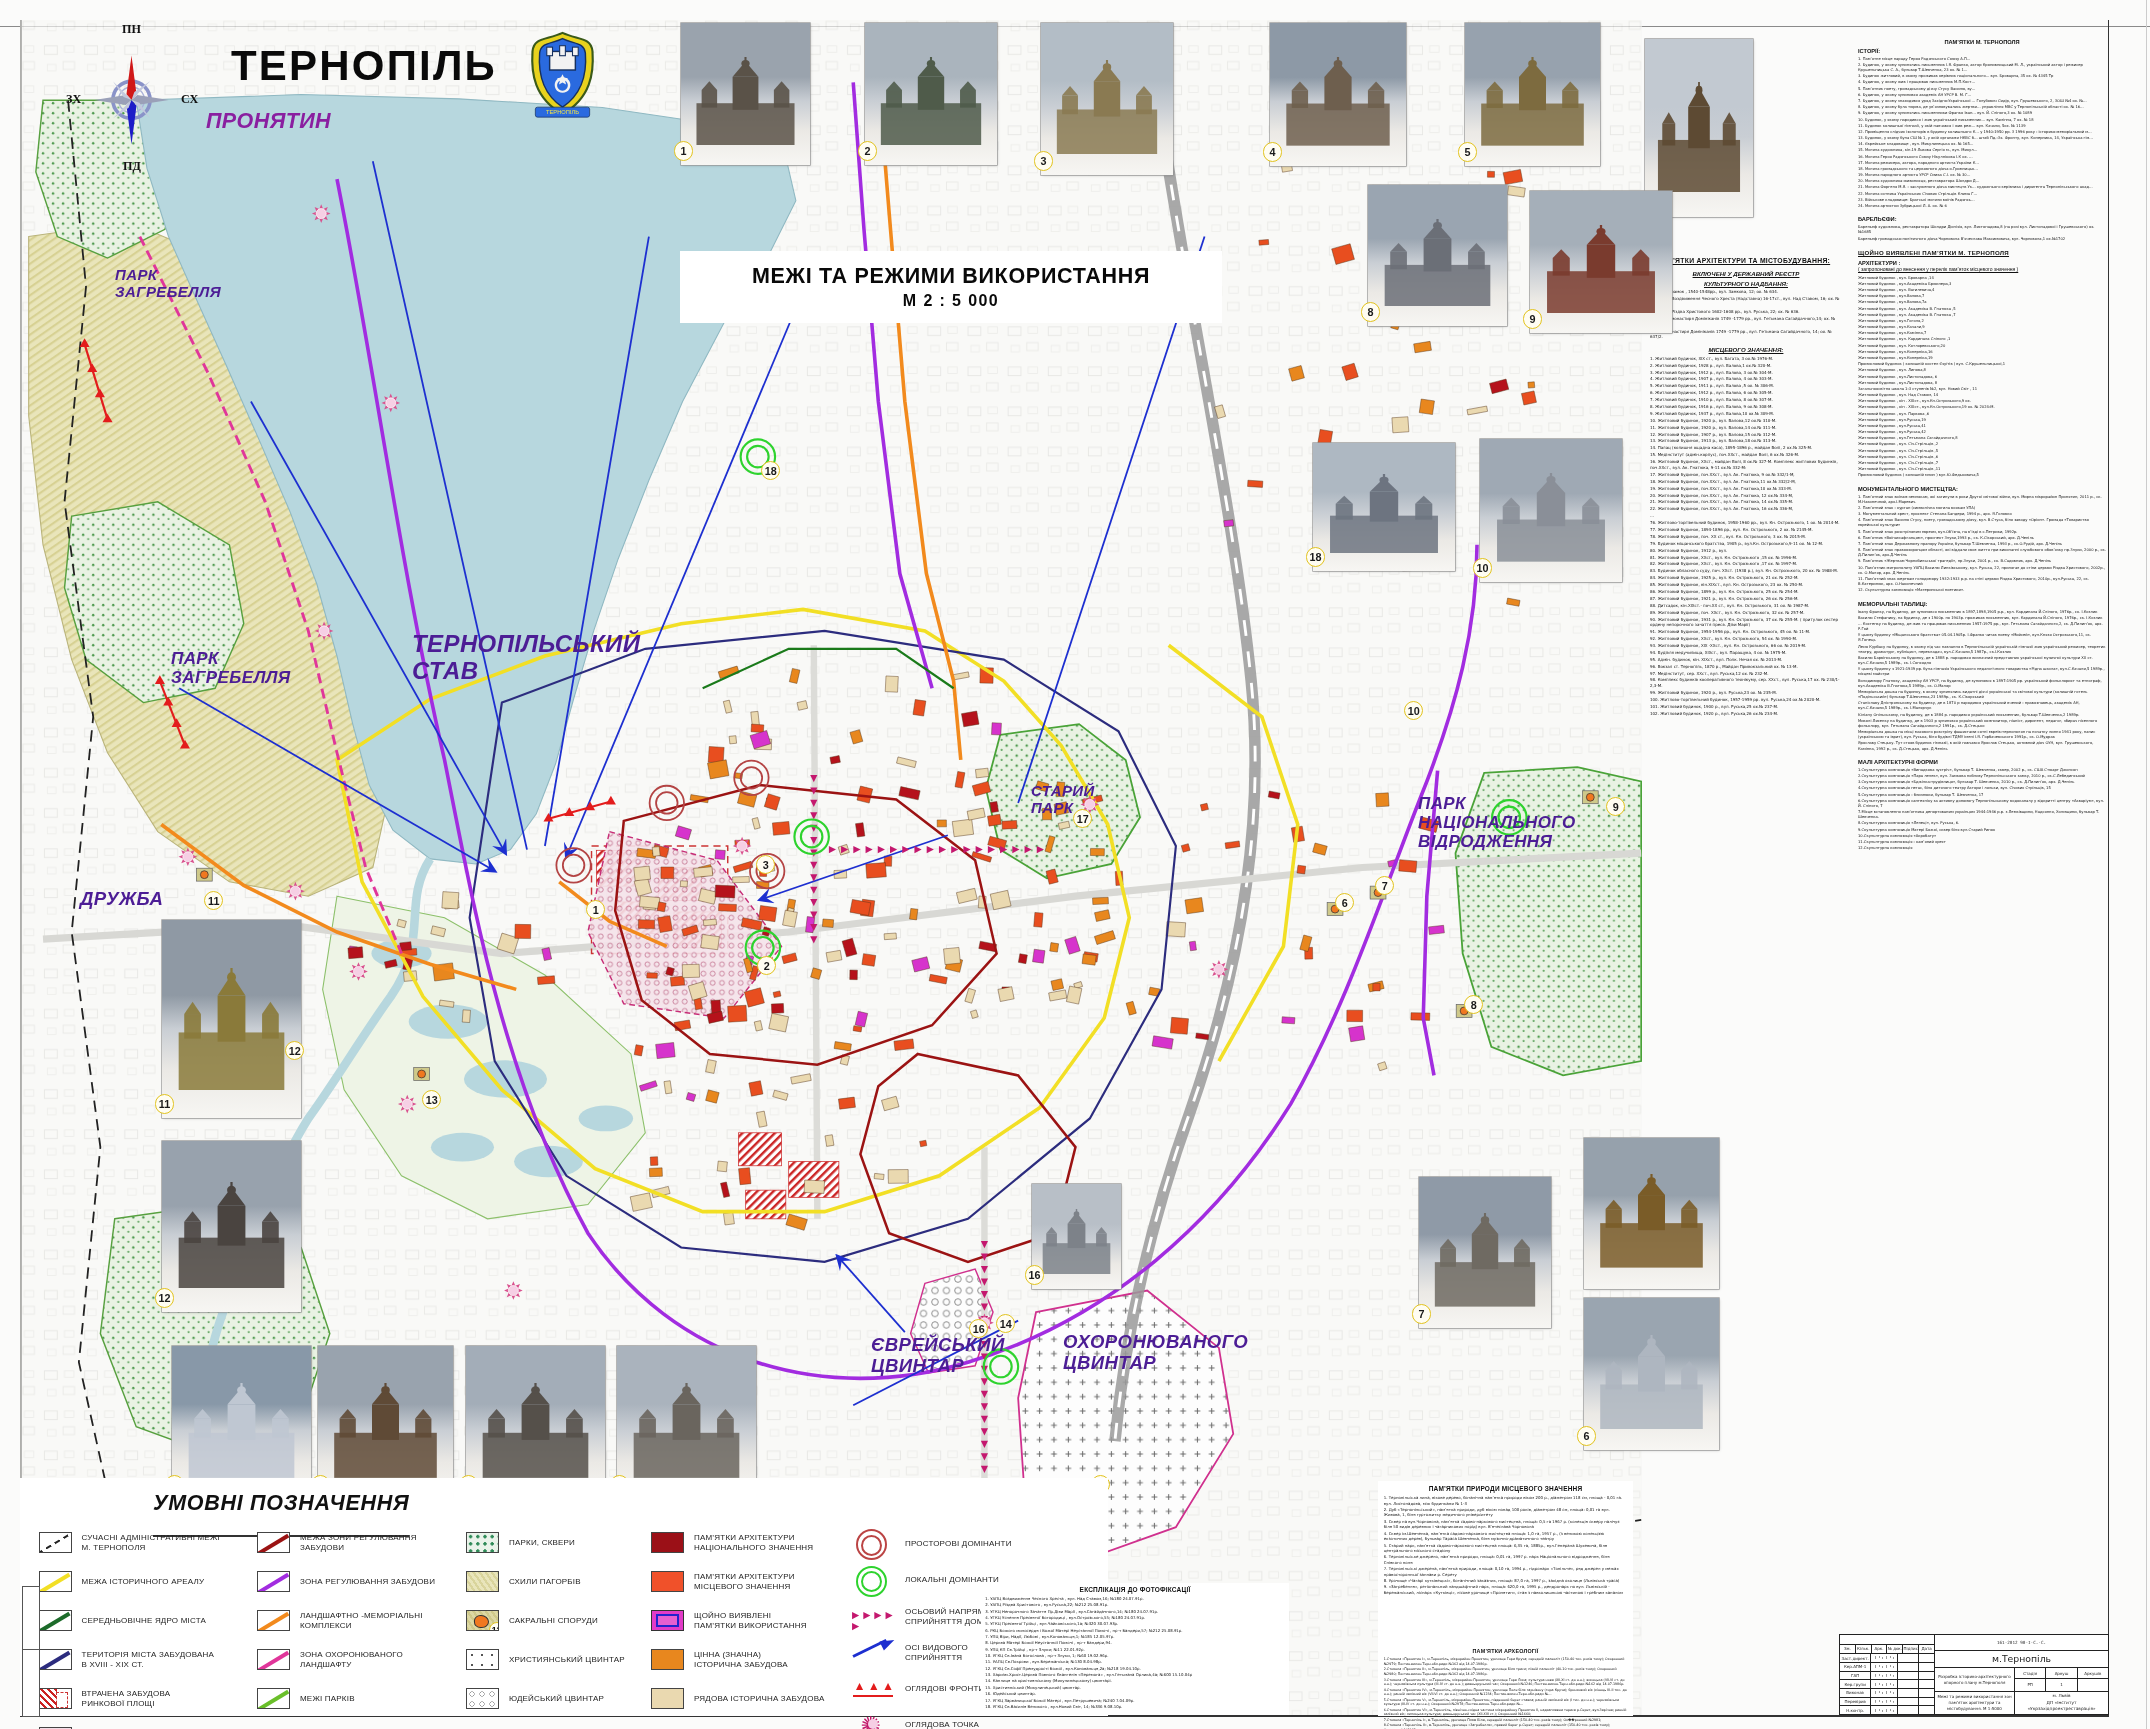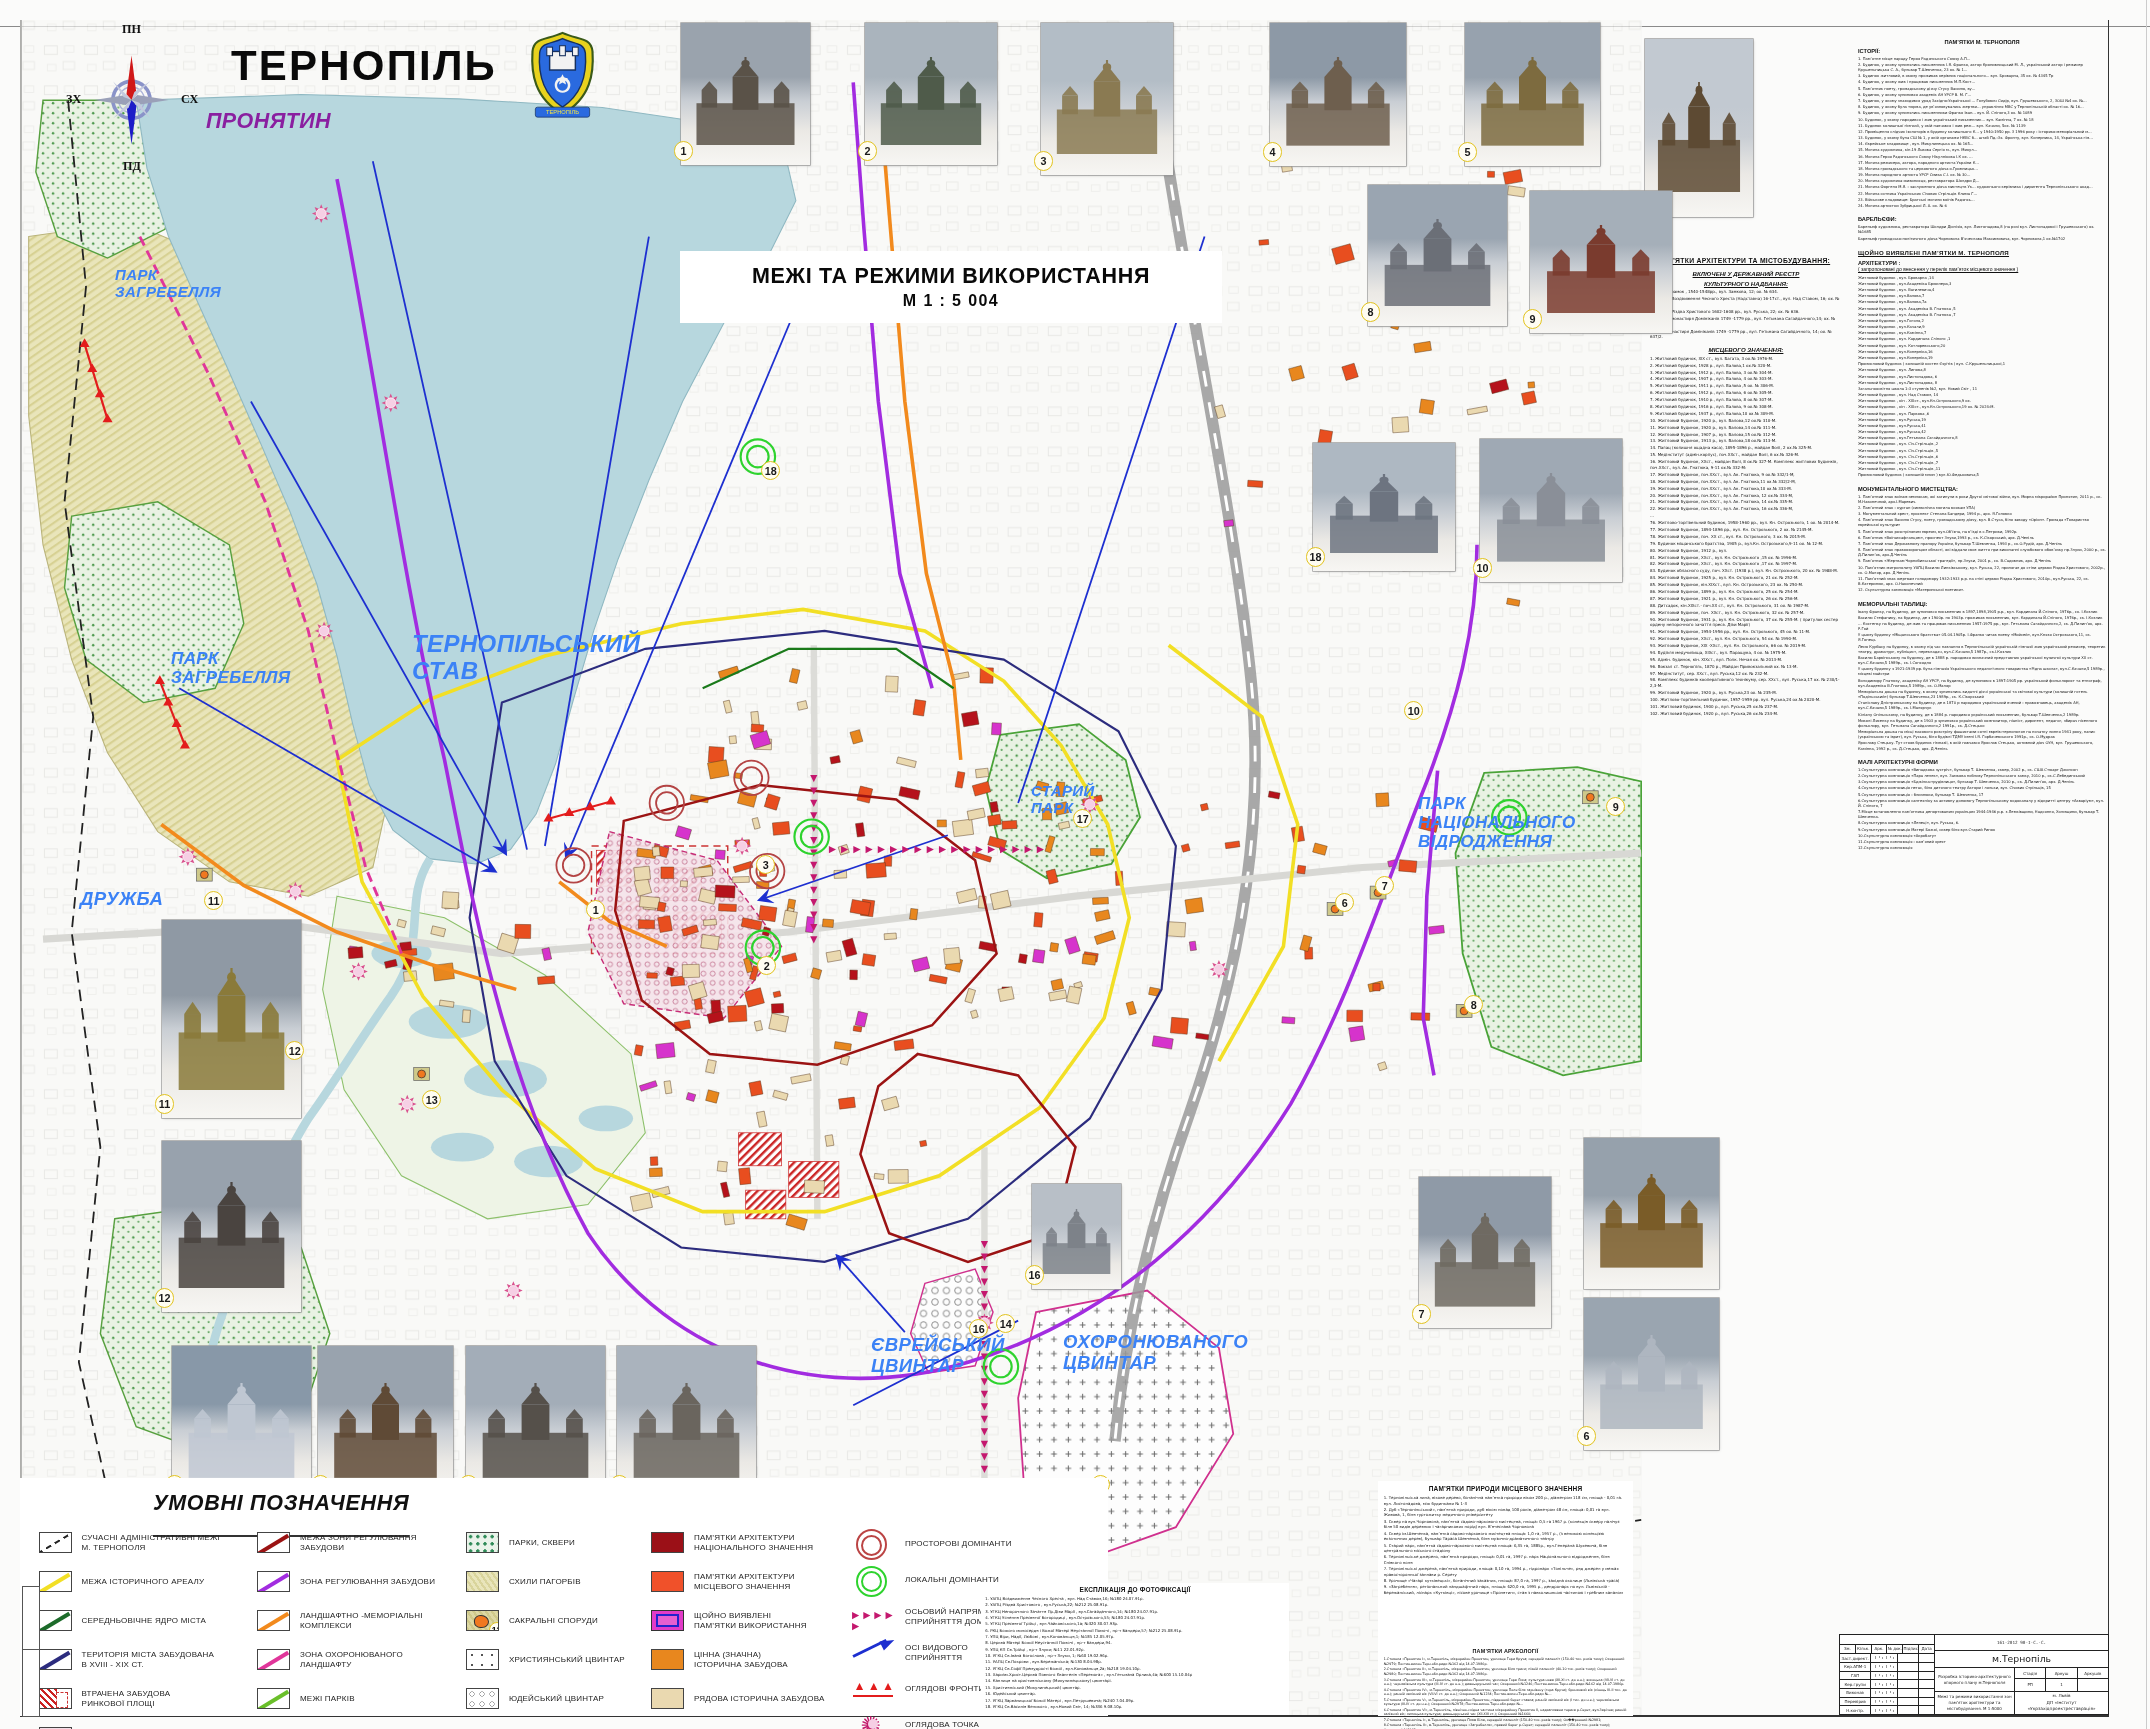--- a/index.html
+++ b/index.html
@@ -6,21 +6,21 @@
   body{width:2151px;height:1729px;position:relative;font-family:"Liberation Sans",sans-serif;overflow:hidden;}
   
   .frame{position:absolute;background:#555;}
   
   .compass-label{position:absolute;font:bold 12.2px "Liberation Serif",serif;color:#111;}
   
   .page-title{position:absolute;left:231px;top:42px;font:bold 42px "Liberation Sans",sans-serif;letter-spacing:2.2px;color:#0a0a0a;}
   
   #mapsvg{position:absolute;left:20px;top:20px;}
   
-  .map-label{position:absolute;font:italic bold 17px "Liberation Sans",sans-serif;color:#3b82f6;white-space:pre-line;line-height:1.12;letter-spacing:0.4px;}
+  .map-label{position:absolute;font:italic bold 17px "Liberation Sans",sans-serif;color:#4c1d95;white-space:pre-line;line-height:1.12;letter-spacing:0.4px;}
   
   .badge{position:absolute;width:19.4px;height:19.4px;border-radius:50%;background:#fffdf2;border:1.4px solid #e2c31e;color:#1a1a1a;font:bold 10.8px "Liberation Sans",sans-serif;display:flex;align-items:center;justify-content:center;box-sizing:border-box;z-index:30;}
   
   .photo{position:absolute;z-index:25;background:linear-gradient(180deg,var(--sky) 0%,var(--sky) 38%,#c9ced4 55%,#ebe9e5 76%,#f7f6f3 100%);box-shadow:0 0 0 0.7px #9a9a9a, 0.7px 1.4px 2.9px rgba(0,0,0,.25);}
   .photo svg{position:absolute;left:0;bottom:14%;width:100%;height:62%;}
   .photo .pbadge{position:absolute;left:-7.2px;bottom:4.3px;width:19.4px;height:19.4px;border-radius:50%;background:#fffdf2;border:1.4px solid #e2c31e;color:#1a1a1a;font:bold 10.8px "Liberation Sans",sans-serif;display:flex;align-items:center;justify-content:center;box-sizing:border-box;}
   .photo .pbadge:empty{display:none;}
   
   .map-titlebox{position:absolute;left:680px;top:251px;width:542px;height:72px;background:#fff;z-index:20;display:flex;flex-direction:column;justify-content:center;align-items:center;gap:2.9px;}
   .map-titlebox .t1{font:bold 21.5px "Liberation Sans",sans-serif;color:#090909;letter-spacing:0.7px;}
@@ -655,21 +655,21 @@
   <rect x="44" y="22" width="8" height="14" fill="#f2f2f2" stroke="#16305e" stroke-width="1.5"></rect>
   <rect x="62" y="24" width="8" height="12" fill="#f2f2f2" stroke="#16305e" stroke-width="1.5"></rect>
   <path d="M48,66 a11,11 0 1,0 0.1,0 Z M48,70 a7.5,7.5 0 1,1 -0.1,0 Z" fill="#f2f2f2"></path>
   <path d="M48,62 l2.4,5 5.3,0.5 -4,3.6 1.2,5.2 -4.9,-2.8 -4.9,2.8 1.2,-5.2 -4,-3.6 5.3,-0.5 Z" fill="#f2f2f2"></path>
   <rect x="10" y="108" width="76" height="14" rx="3" fill="#2a6adf" stroke="#16305e"></rect>
   <text x="48" y="118" text-anchor="middle" font-family="Liberation Sans, sans-serif" font-size="8" fill="#f5e642">ТЕРНОПІЛЬ</text>
 </svg>
 
 <div class="map-titlebox">
   <div class="t1">МЕЖІ ТА РЕЖИМИ ВИКОРИСТАННЯ</div>
-  <div class="t2">М  1 : 5 004</div>
+  <div class="t2">М  2 : 5 000</div>
 </div>
 
 <div>
 
     <div class="map-label" style="left: 206px; top: 109px; font-size: 21.5px; color: rgb(138, 31, 160);">ПРОНЯТИН</div>
 
     <div class="map-label" style="left: 115px; top: 267px; font-size: 15px;">ПАРК
 ЗАГРЕБЕЛЛЯ</div>
 
     <div class="map-label" style="left: 171px; top: 649px; font-size: 17px;">ПАРК

